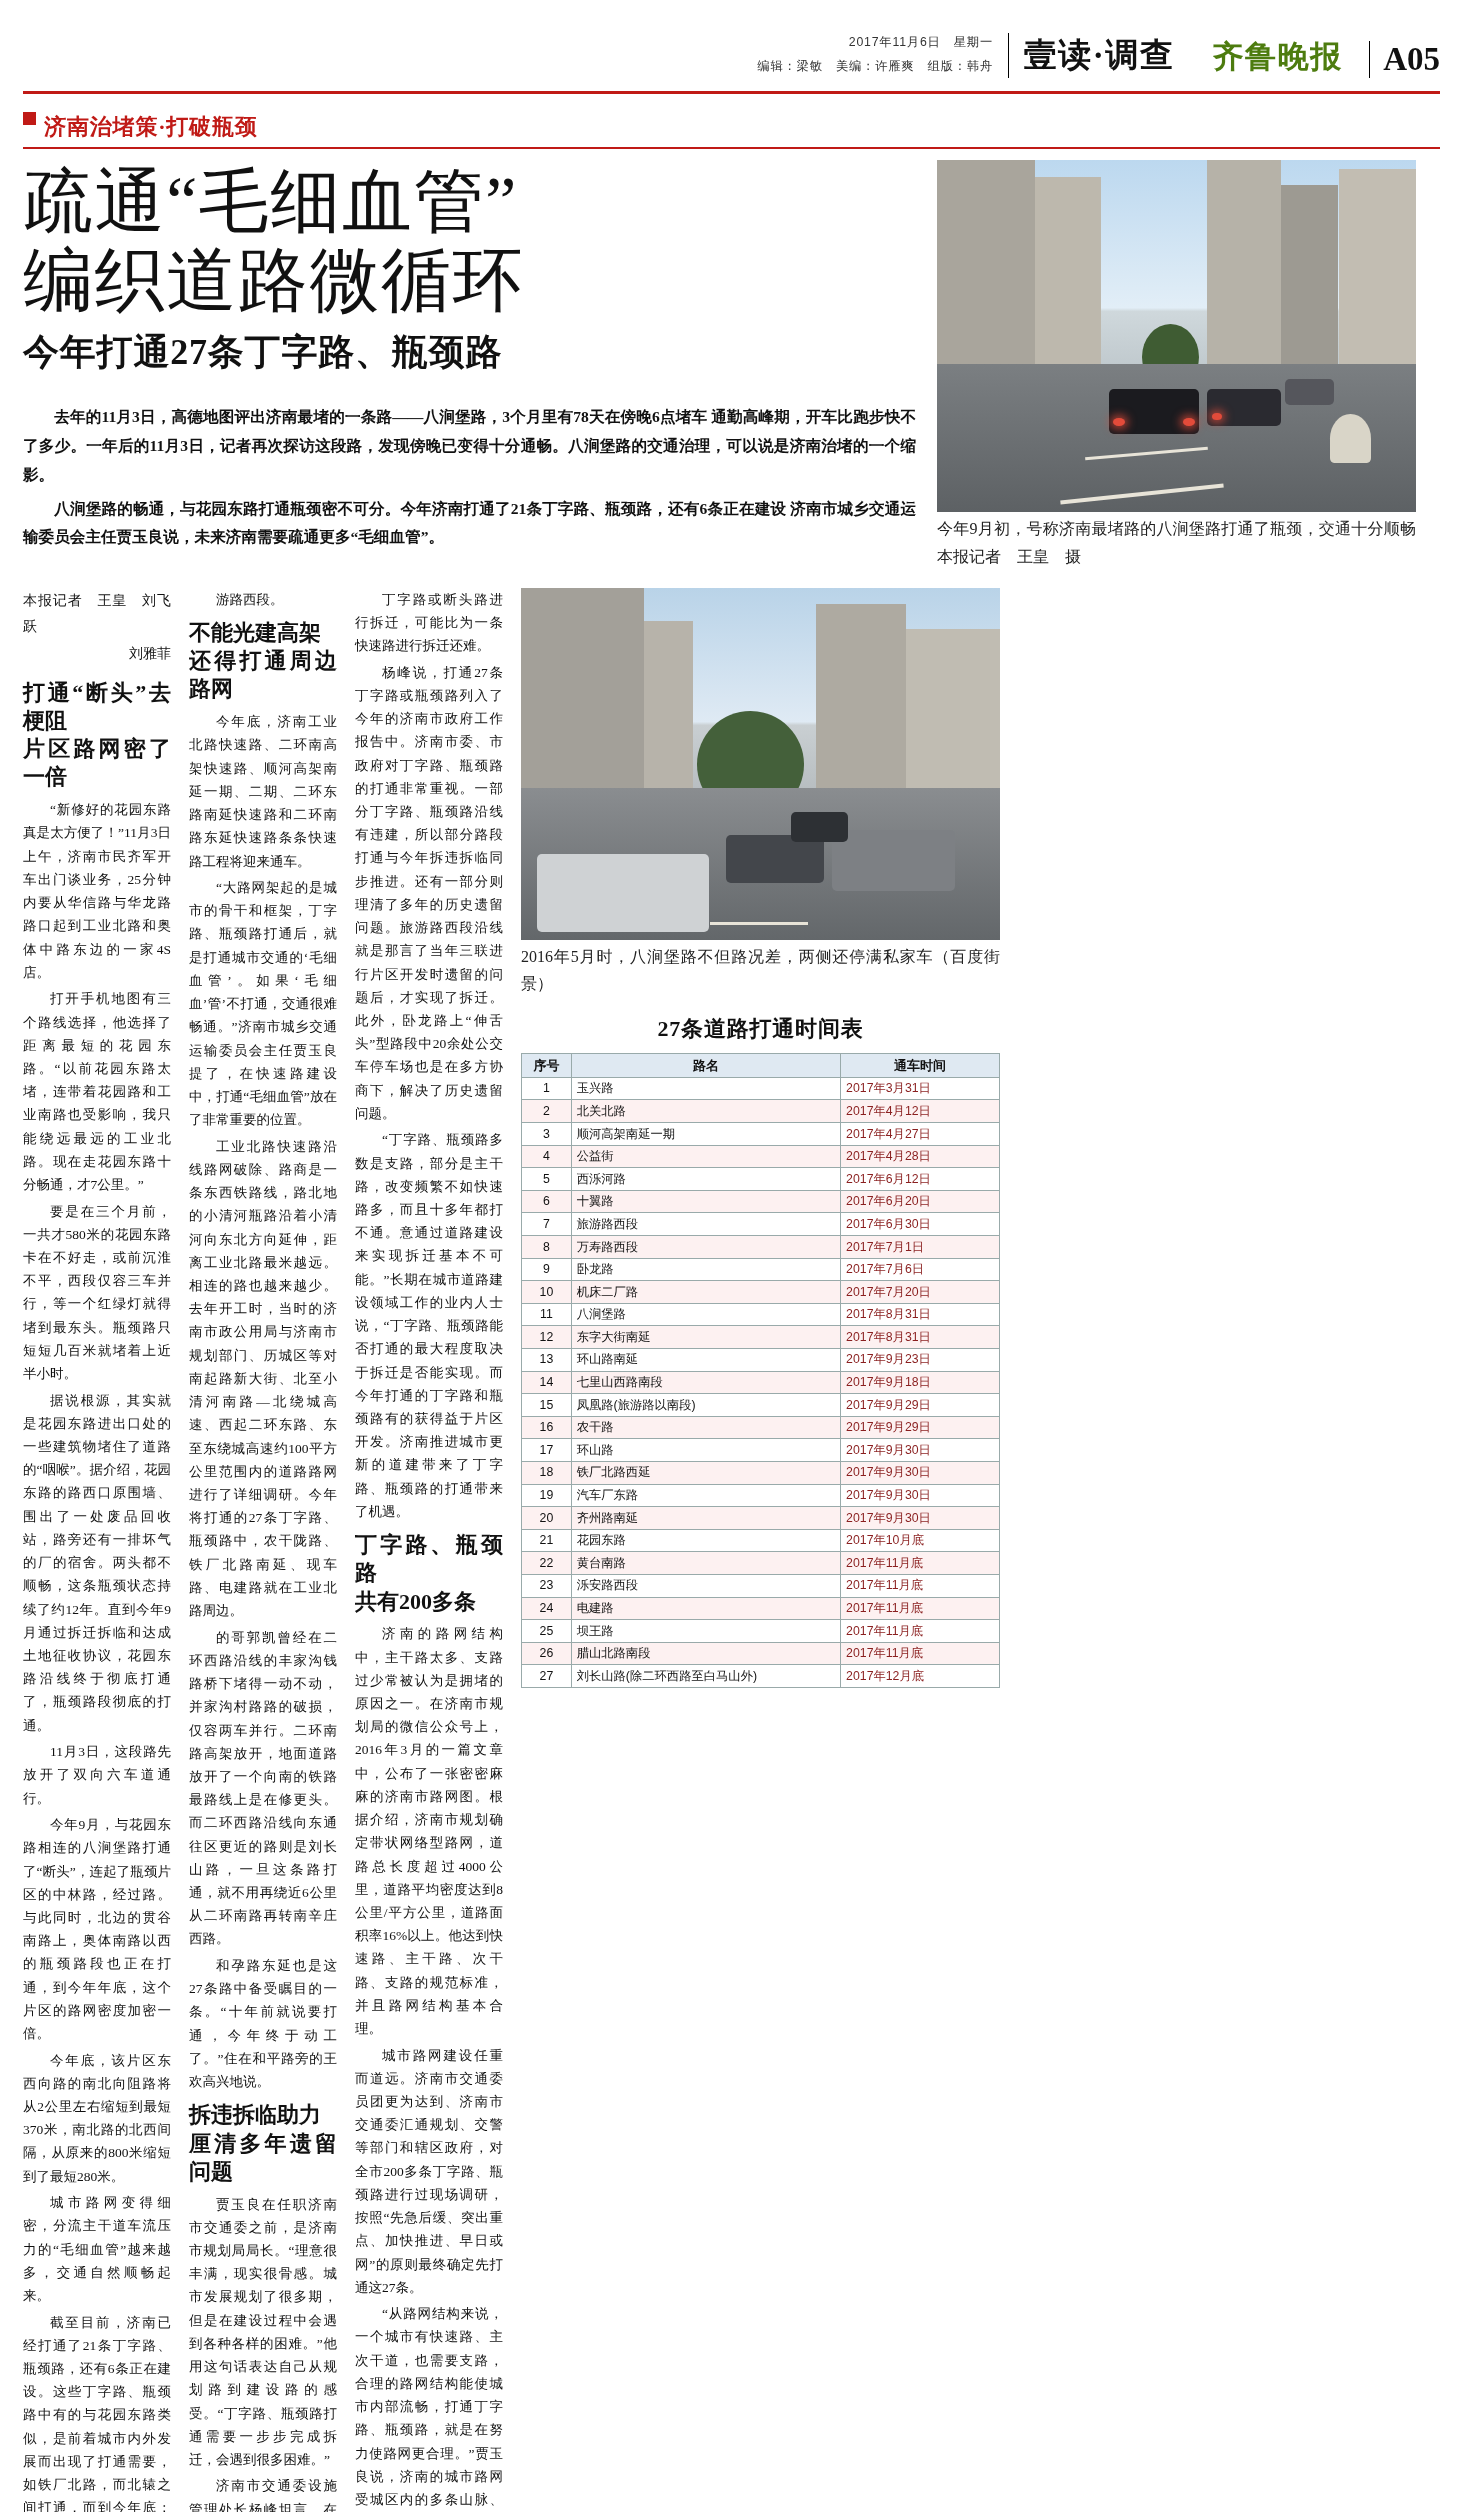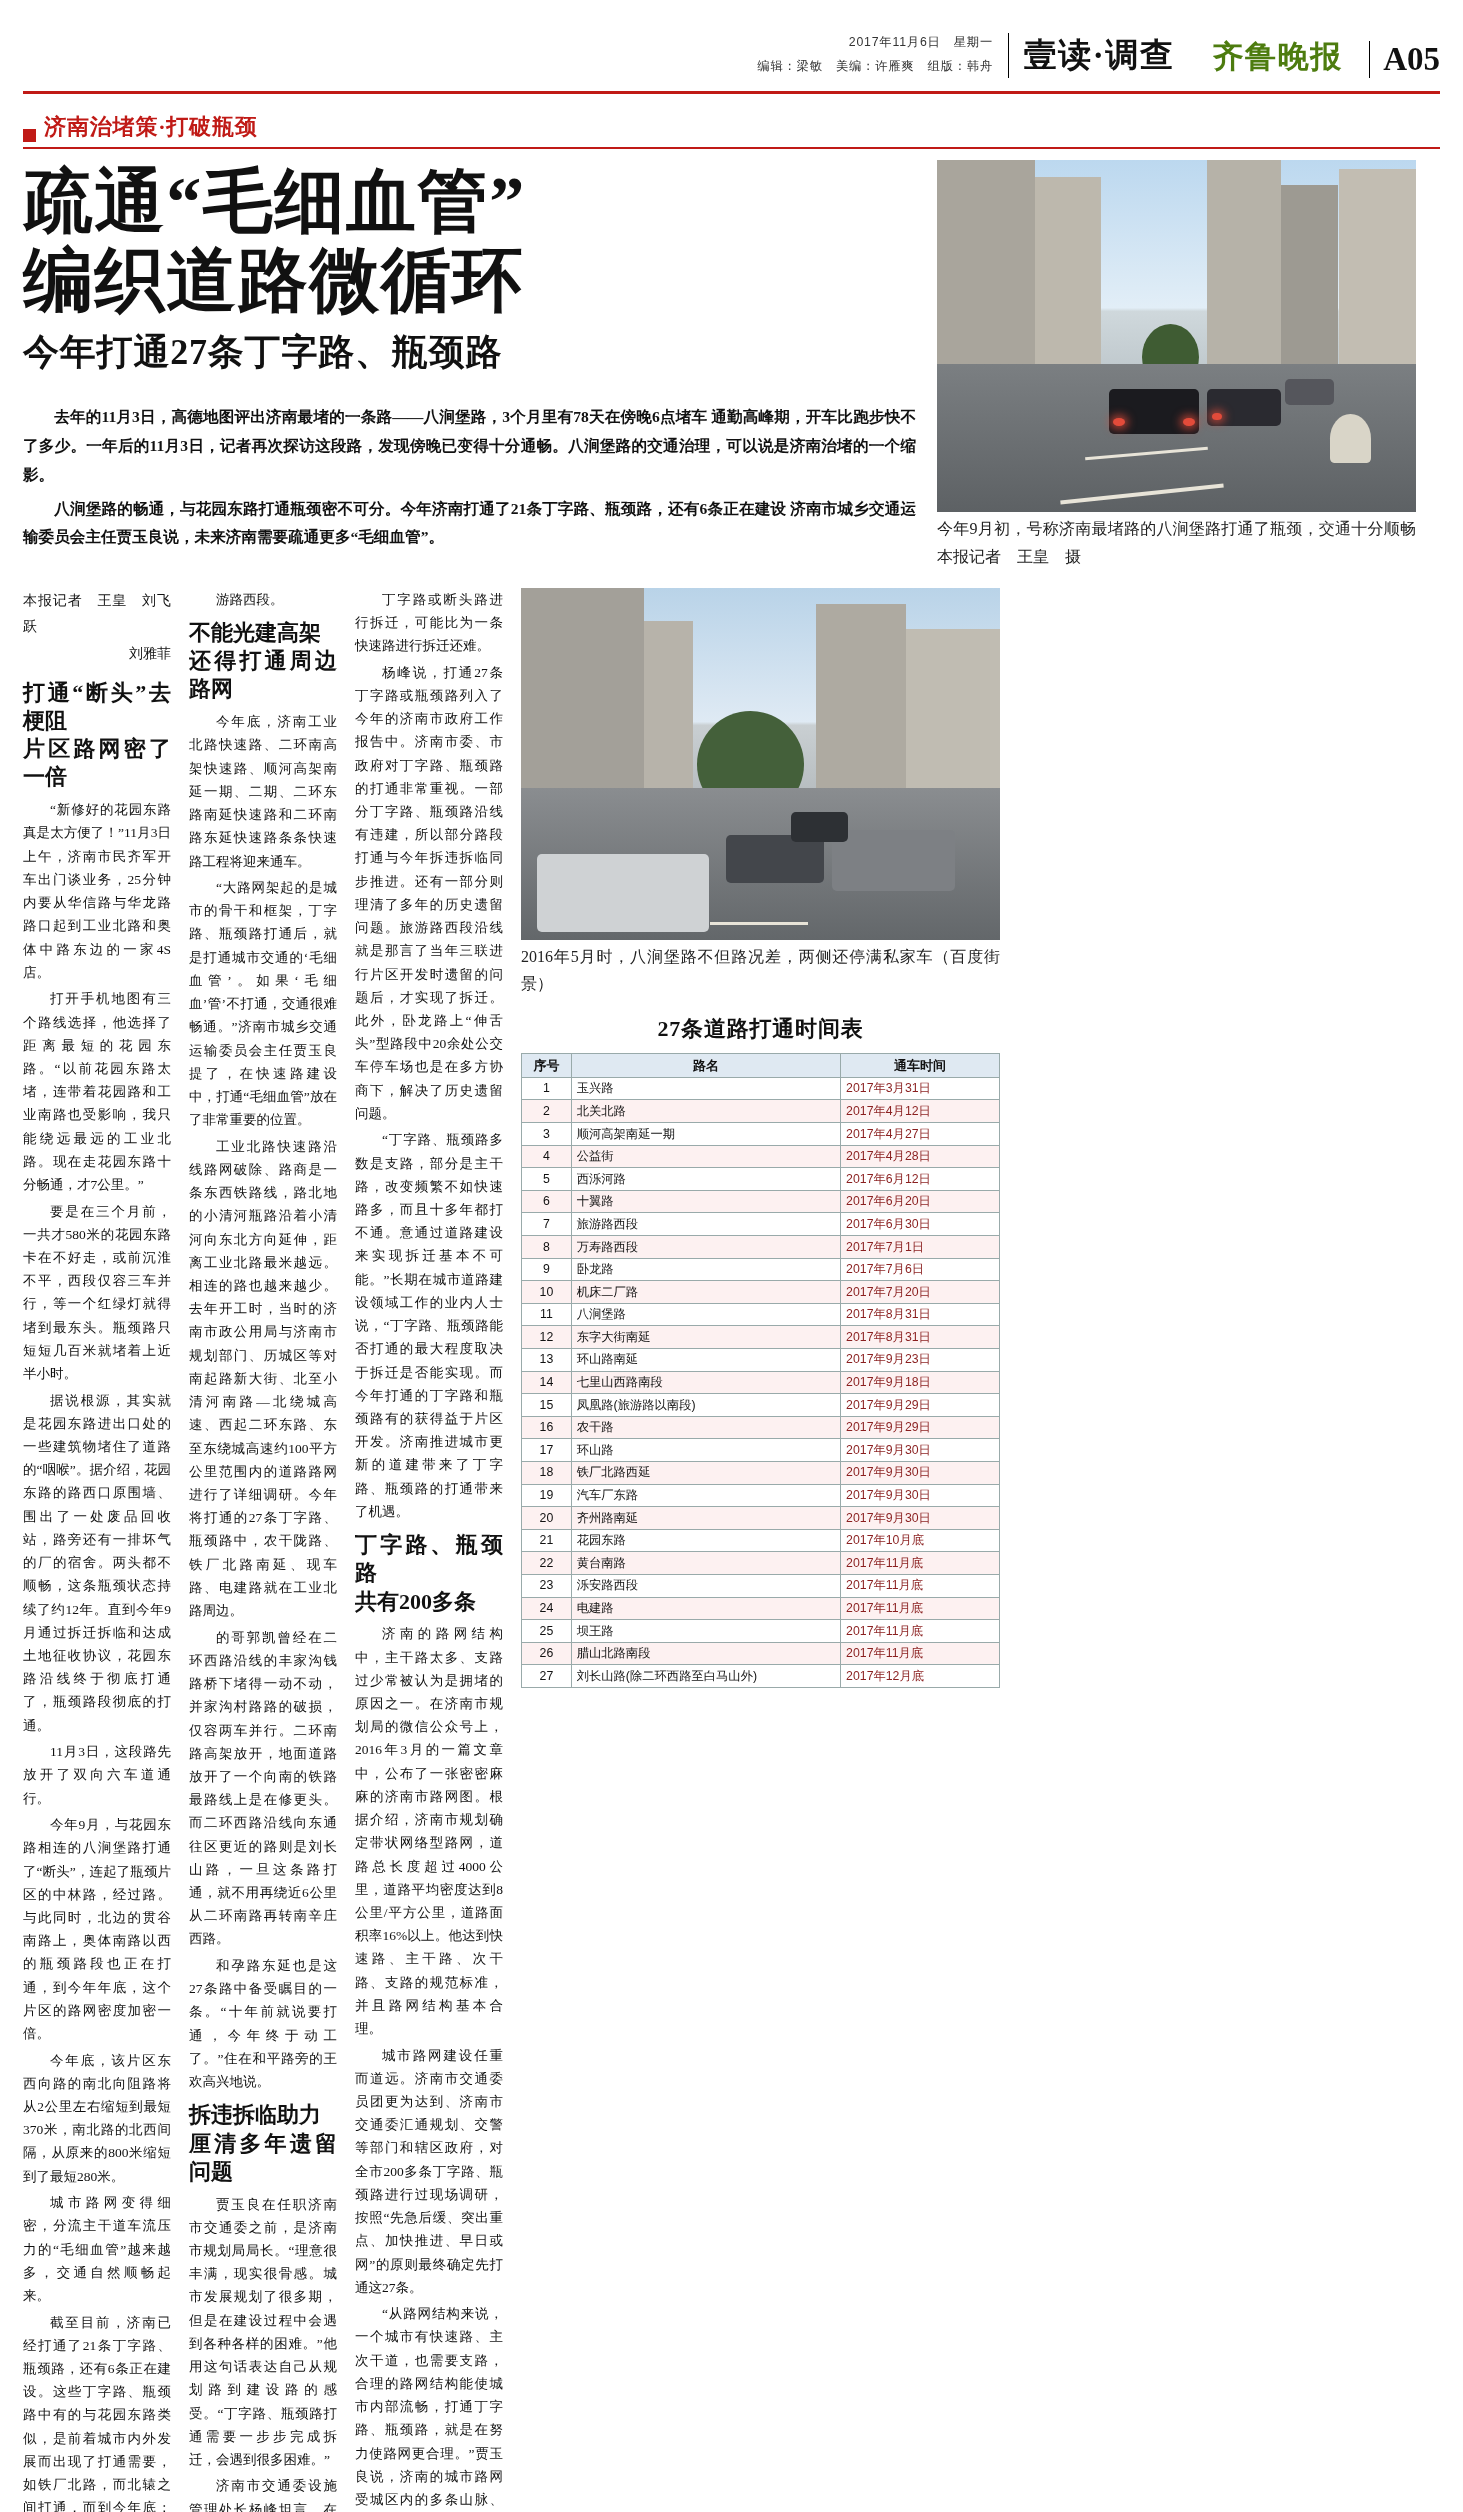--- a/index.html
+++ b/index.html
@@ -10,29 +10,29 @@
   .masthead{display:flex;align-items:flex-end;justify-content:flex-end;gap:14.8px;padding:13px 0 8.2px 0;}
   .mast-meta{text-align:right;font-size:12.3px;line-height:1.9;color:#333;font-family:"Liberation Sans",sans-serif;}
   .mast-meta .line1{letter-spacing:0.8px;}
   .mast-meta .line2{letter-spacing:0.8px;}
   .mast-title{font-size:33px;font-weight:bold;letter-spacing:1.6px;padding:0 11.5px 0 14.8px;border-left:1.6px solid #000;margin-top:20px;}
   .mast-paper{font-size:31px;font-weight:bold;color:#4d7c0f;letter-spacing:1.6px;padding:0 11.5px;}
   .mast-page{font-size:33px;font-weight:bold;border-left:1.6px solid #000;padding-left:13px;}
   .rule-red{height:3.3px;background:#c01a16;margin-top:4.9px;}
 
   
-  .sect-tag{display:flex;align-items:flex-end;gap:8.2px;margin:18px 0 4.9px 0;}
+  .sect-tag{display:flex;align-items:flex-start;gap:8.2px;margin:18px 0 4.9px 0;}
   .sect-sq{width:13px;height:13px;background:#c01a16;}
   .sect-txt{color:#c01a16;font-size:22px;font-weight:bold;letter-spacing:0.8px;}
   .rule-thin{height:1.6px;background:#c01a16;margin-bottom:11.5px;}
 
   
   .top{display:flex;gap:21px;}
   .headcol{width:893px;}
-  .h1{font-size:70px;font-weight:bold;line-height:1.08;letter-spacing:1.6px;margin:3.3px 0 0 0;}
+  .h1{font-size:70px;font-weight:normal;line-height:1.08;letter-spacing:1.6px;margin:3.3px 0 0 0;}
   .h2{font-size:36px;font-weight:bold;letter-spacing:0.8px;margin-top:10px;}
   .lead{font-size:15.6px;line-height:1.85;margin-top:26px;text-align:justify;font-weight:bold;}
   .lead p{margin:0 0 4.9px 0;text-indent:2em;}
 
   .photocol{width:479px;}
   .photo{width:479px;position:relative;overflow:hidden;}
   .cap{font-size:16px;line-height:1.7;color:#222;margin-top:3px;text-align:justify;}
 
   
   .body-wrap{display:flex;gap:18px;margin-top:18px;}

